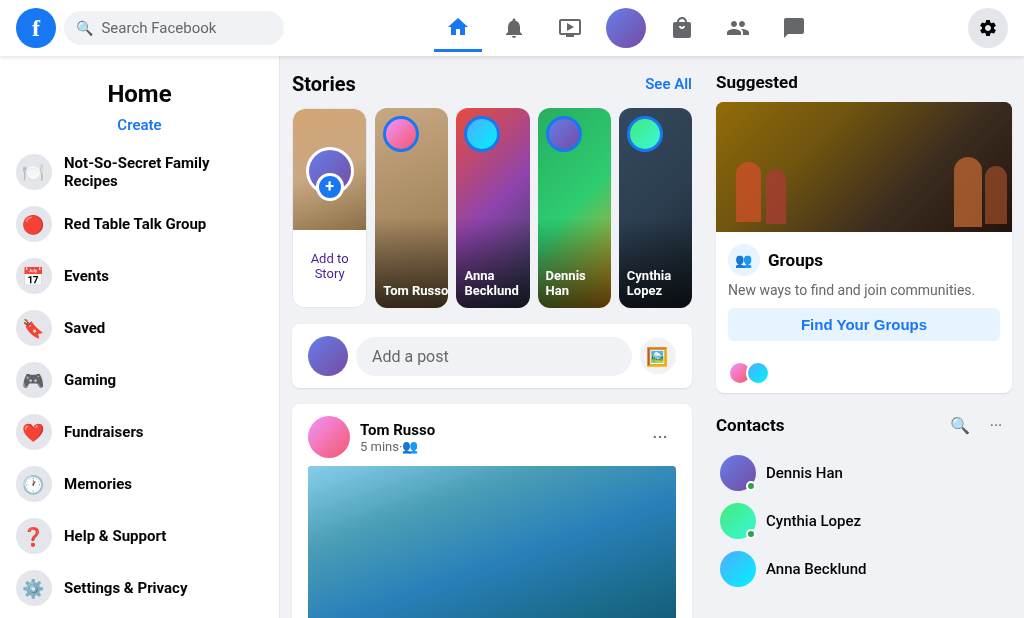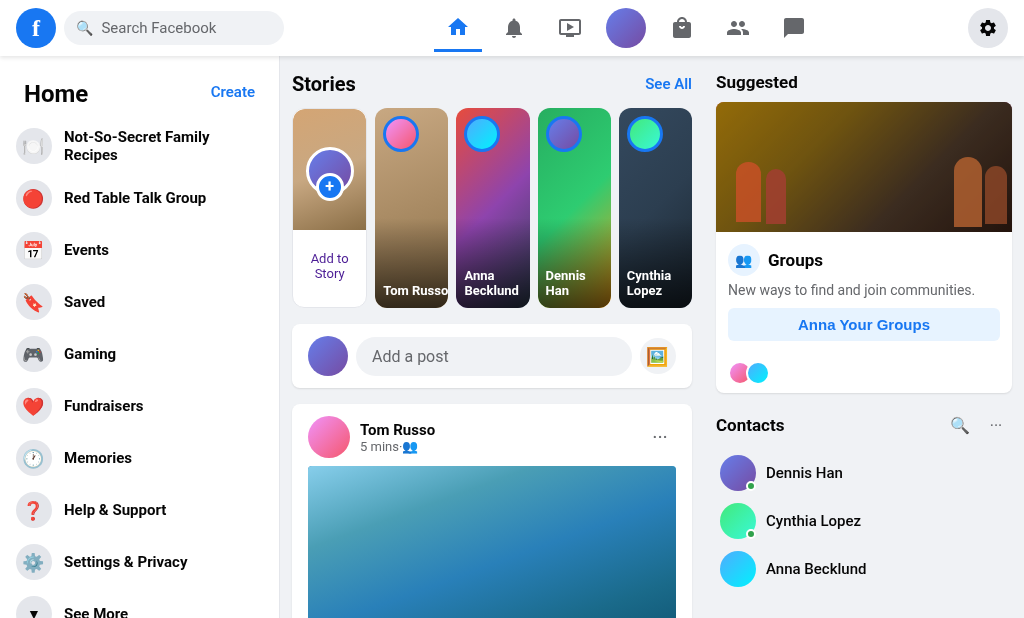--- a/index.html
+++ b/index.html
@@ -24,21 +24,21 @@
 
     
     .layout { display: flex; margin-top: 56px; height: calc(100vh - 56px); }
 
     
     .sidebar { width: 280px; padding: 8px 8px; overflow-y: auto; flex-shrink: 0; background: #fff; border-right: 1px solid #e4e6eb; }
     .sidebar-title { font-size: 24px; font-weight: 700; padding: 8px 8px 4px; color: #050505; }
     .sidebar-item { display: flex; align-items: center; gap: 12px; padding: 8px 8px; border-radius: 8px; cursor: pointer; }
     .sidebar-icon { width: 36px; height: 36px; border-radius: 50%; display: flex; align-items: center; justify-content: center; flex-shrink: 0; font-size: 18px; }
     .sidebar-label { font-size: 15px; font-weight: 700; color: #050505; }
-    .sidebar-item-with-action { display: flex; align-items: center; justify-content: space-between; padding: 8px 8px; border-radius: 8px; cursor: pointer; }
+    .sidebar-item-with-action { display: flex; align-items: center; justify-content: space-between; padding: 8px 8px; border-radius: 8px; cursor: pointer; flex-direction: column; }
     .sidebar-item-inner { display: flex; align-items: center; gap: 12px; }
     .create-btn { color: #1877f2; font-size: 15px; font-weight: 600; cursor: pointer; padding: 4px 8px; border-radius: 6px; }
     .see-more { display: flex; align-items: center; gap: 12px; padding: 8px 8px; border-radius: 8px; cursor: pointer; }
     .chevron-icon { width: 36px; height: 36px; background: #e4e6eb; border-radius: 50%; display: flex; align-items: center; justify-content: center; }
 
     
     .main-feed { flex: 1; overflow-y: auto; padding: 16px 12px; max-width: 590px; }
 
     
     .stories-header { display: flex; justify-content: space-between; align-items: center; margin-bottom: 12px; }
@@ -345,21 +345,21 @@
           </div>
         </div>
         <div class="groups-card-content">
           <div class="groups-icon-row">
             <div class="groups-icon-circle">
               <span>👥</span>
             </div>
             <span class="groups-card-title">Groups</span>
           </div>
           <div class="groups-card-desc">New ways to find and join communities.</div>
-          <button class="find-groups-btn">Anna Your Groups</button>
+          <button class="find-groups-btn">Find Your Groups</button>
         </div>
         <div class="friends-joined">
           <div class="friends-avatars">
             <div class="friend-avatar-small fa1"></div>
             <div class="friend-avatar-small fa2"></div>
           </div>
         </div>
       </div>
     </div>
 

